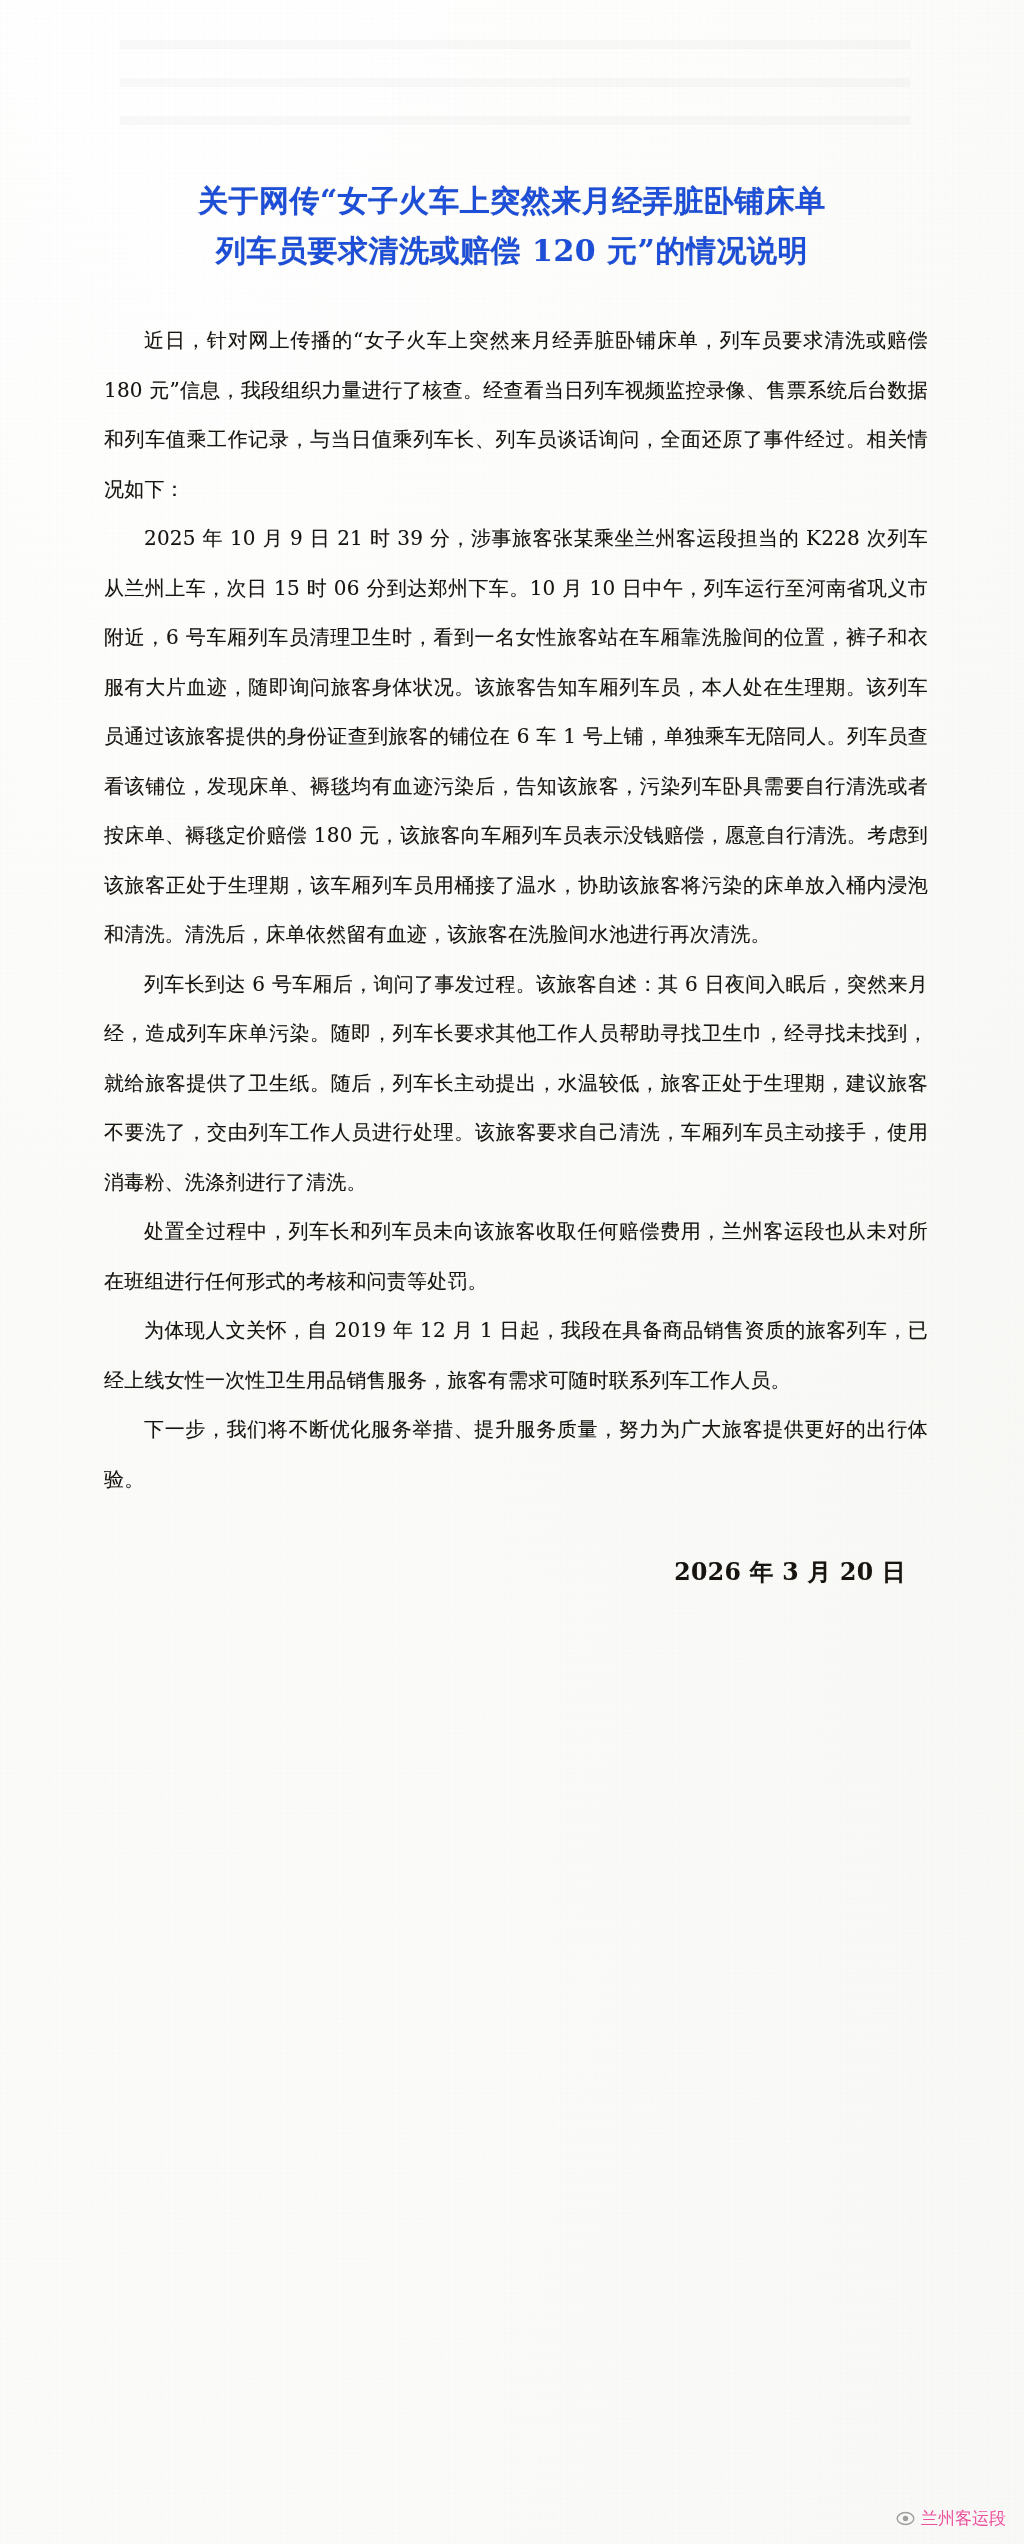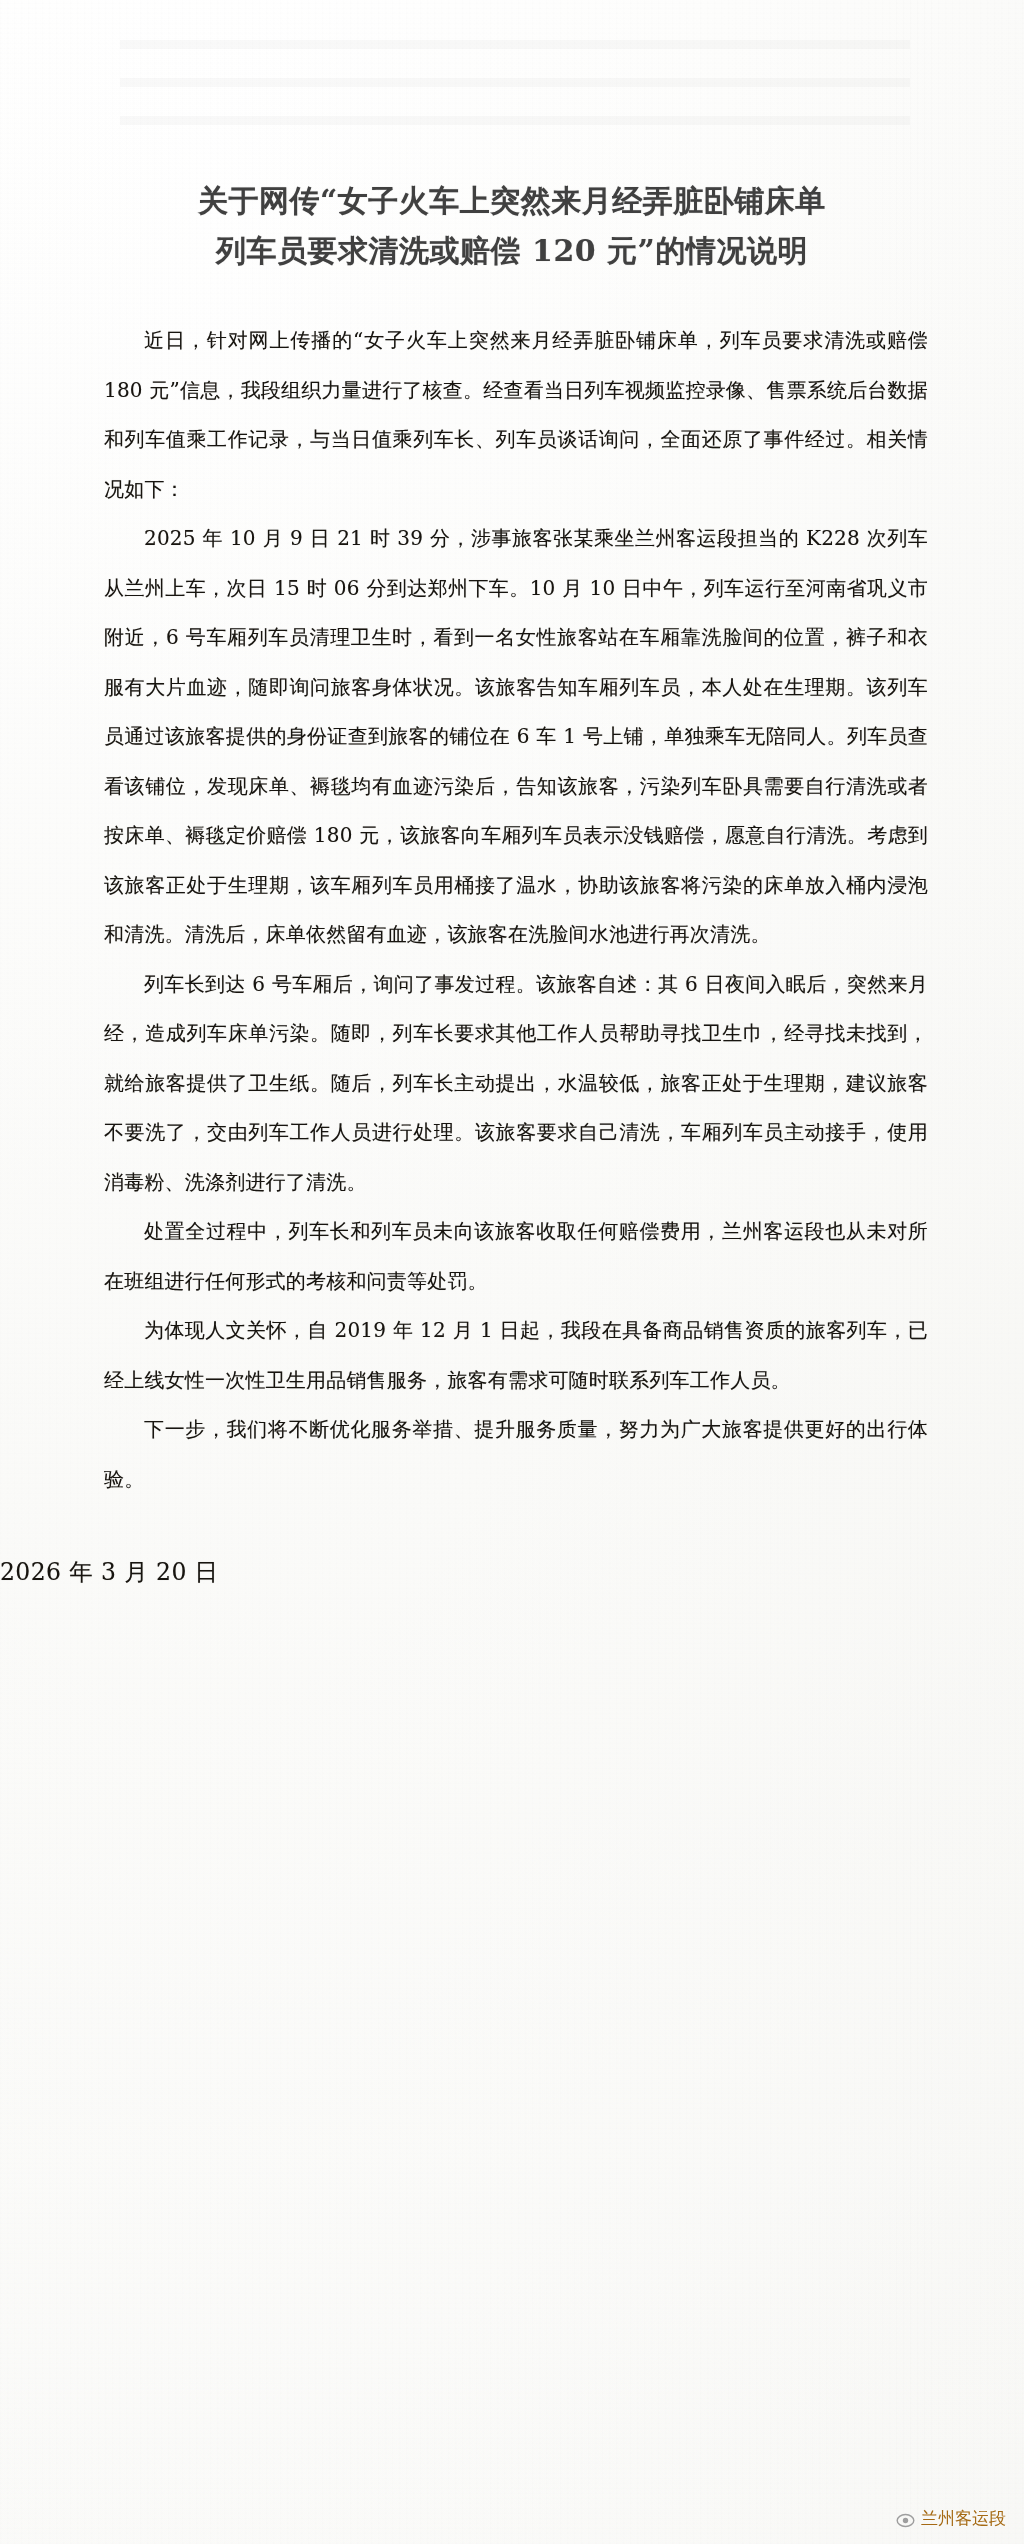--- a/index.html
+++ b/index.html
@@ -51,21 +51,21 @@
   }
 
   .doc-title {
     margin: 0;
     padding: 176px 118px 0 118px;
     text-align: center;
     font-weight: bold;
     font-size: 30px;
     line-height: 50px;
     letter-spacing: 0.5px;
-    color: #404040;
+    color: #1d4ed8;
     font-family: "DejaVu Serif", "Liberation Serif", serif;
     text-shadow: 0 0 1px rgba(0,0,0,0.25);
   }
 
   .body-copy {
     padding: 0 96px 0 104px;
     margin-top: 40px;
   }
 
   .para {
@@ -77,37 +77,39 @@
     text-align: justify;
     text-justify: inter-ideograph;
     letter-spacing: 0.2px;
     font-family: "DejaVu Serif", "Liberation Serif", serif;
     text-shadow: 0 0 .7px rgba(20,16,12,.35);
   }
 
   .date-line {
     margin: 46px 0 0 0;
     padding: 0 118px 0 0;
+    text-align: right;
     font-size: 23.5px;
     line-height: 44px;
     color: #17140f;
     letter-spacing: .4px;
     text-shadow: 0 0 .7px rgba(20,16,12,.35);
+    font-weight: bold;
   }
 
   
   .watermark {
     position: absolute;
     right: 18px;
     bottom: 14px;
     display: flex;
-    align-items: flex-end;
+    align-items: center;
     gap: 6px;
     font-size: 17px;
-    color: #a16207;
+    color: #ec4899;
     font-family: "DejaVu Sans", "Liberation Sans", sans-serif;
     z-index: 5;
     opacity: .95;
   }
   .wm-eye {
     width: 19px;
     height: 19px;
     position: relative;
     display: inline-block;
   }

